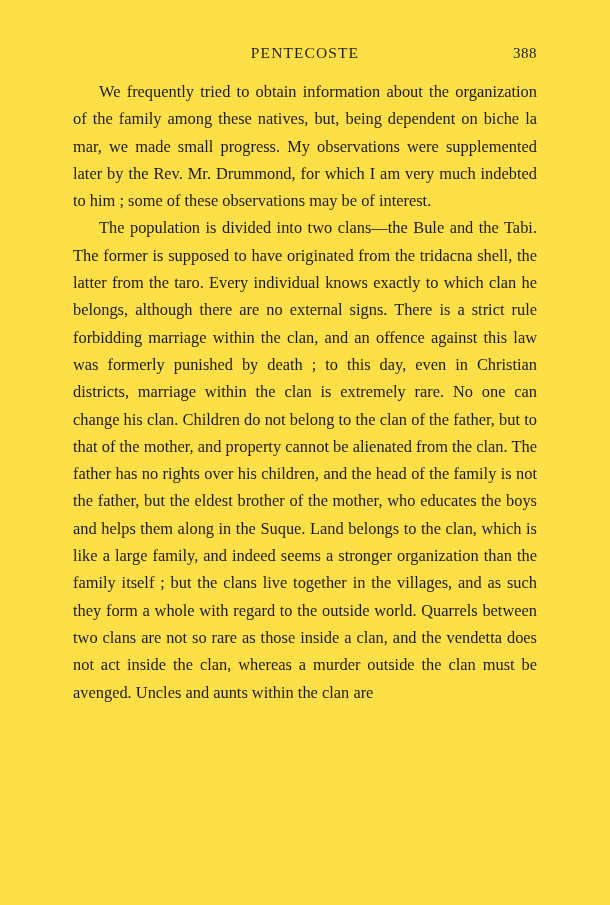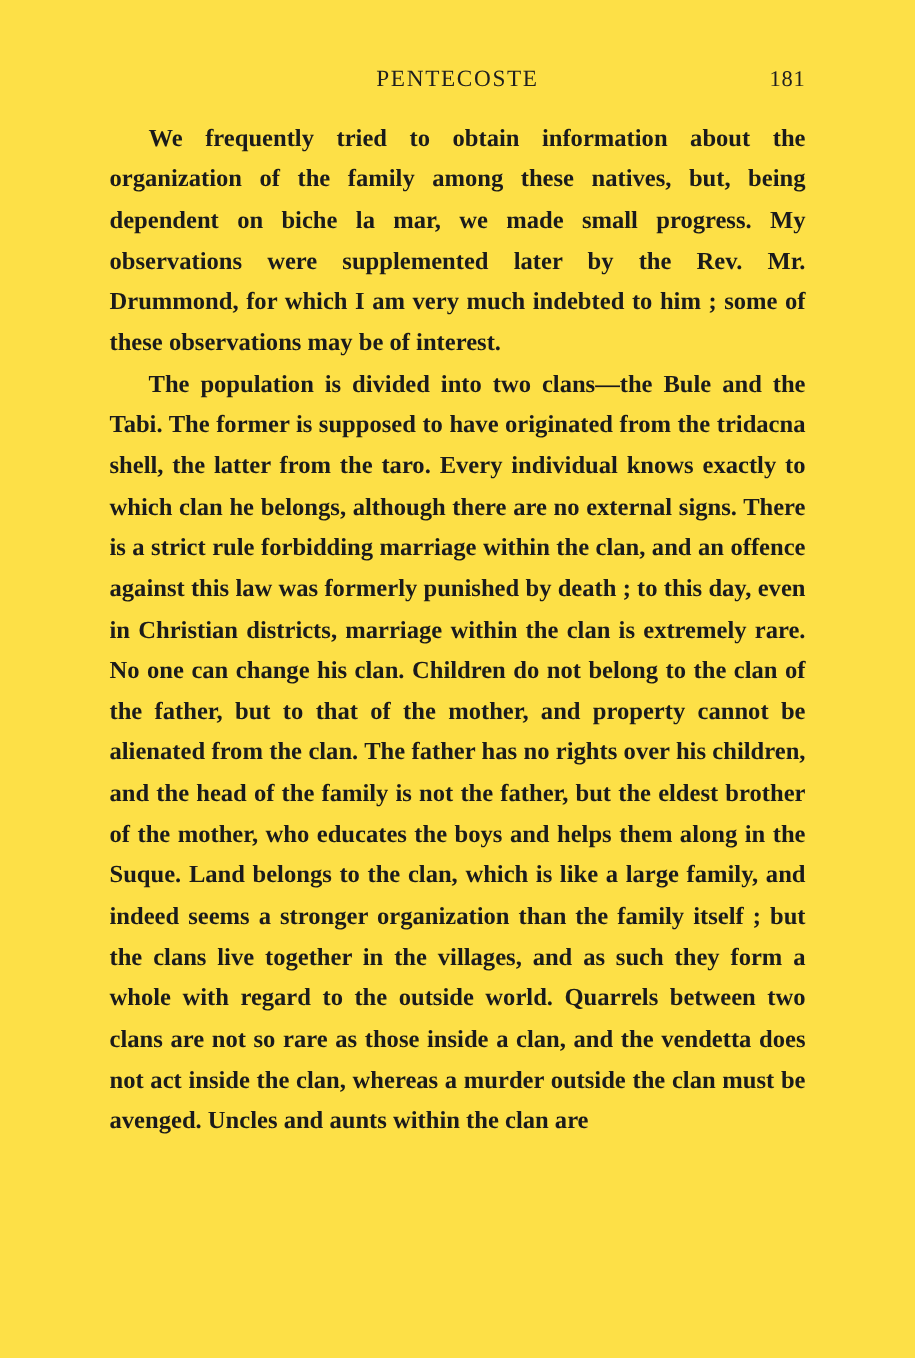--- a/index.html
+++ b/index.html
@@ -38,21 +38,20 @@
     top: 1px;
     font-size: 15px;
     letter-spacing: 0.5px;
     color: #1f1f1f;
   }
   .body {
     position: absolute;
     top: 78px;
     left: 73px;
     width: 464px;
-    font-weight: bold;
   }
   p {
     margin: 0;
     font-size: 16.4px;
     line-height: 27.3px;
     text-align: justify;
     text-justify: inter-word;
     text-indent: 26px;
     color: #1b1b1b;
     -webkit-hyphens: none;
@@ -60,21 +59,21 @@
   }
   p + p { margin-top: 0; }
 </style>
 </head>
 <body>
 
 <div class="page">
 
   <div class="running-head">
     <div class="head-title">PENTECOSTE</div>
-    <div class="head-folio">181</div>
+    <div class="head-folio">388</div>
   </div>
 
   <div class="body">
     <p>We frequently tried to obtain information about the organization of the family among these natives, but, being dependent on biche la mar, we made small progress.  My observations were supplemented later by the Rev. Mr. Drummond, for which I am very much indebted to him ; some of these observations may be of interest.</p>
     <p>The population is divided into two clans—the Bule and the Tabi.  The former is supposed to have originated from the tridacna shell, the latter from the taro.  Every individual knows exactly to which clan he belongs, although there are no external signs. There is a strict rule forbidding marriage within the clan, and an offence against this law was formerly punished by death ; to this day, even in Christian districts, marriage within the clan is extremely rare. No one can change his clan.  Children do not belong to the clan of the father, but to that of the mother, and property cannot be alienated from the clan. The father has no rights over his children, and the head of the family is not the father, but the eldest brother of the mother, who educates the boys and helps them along in the Suque.  Land belongs to the clan, which is like a large family, and indeed seems a stronger organization than the family itself ; but the clans live together in the villages, and as such they form a whole with regard to the outside world. Quarrels between two clans are not so rare as those inside a clan, and the vendetta does not act inside the clan, whereas a murder outside the clan must be avenged.  Uncles and aunts within the clan are</p>
   </div>
 
 </div>
 
 </body></html>

